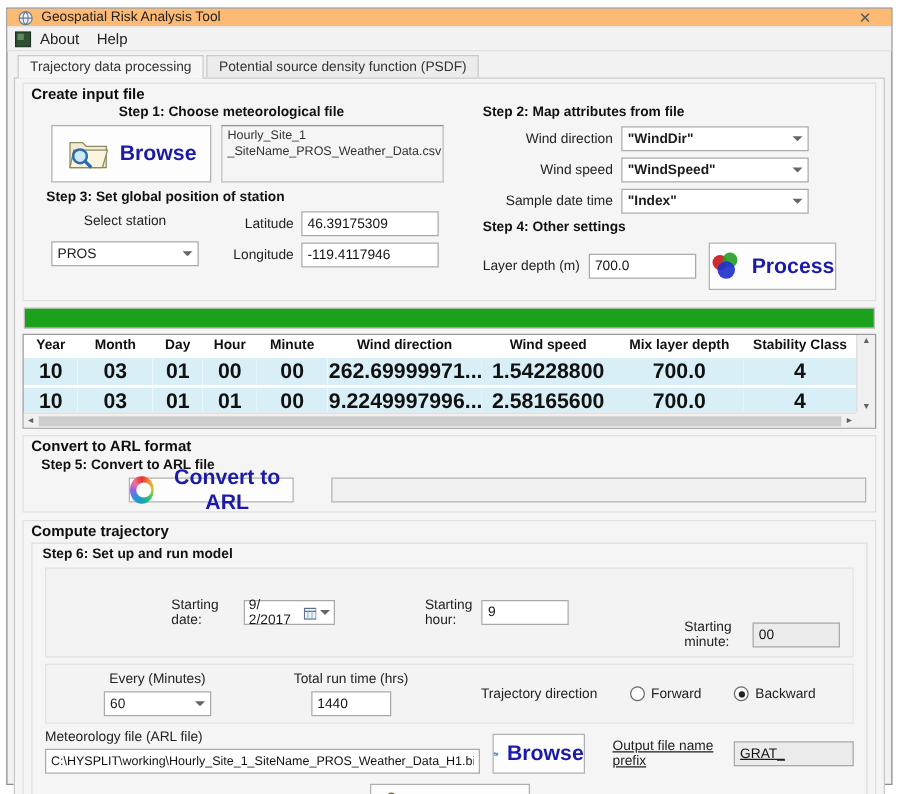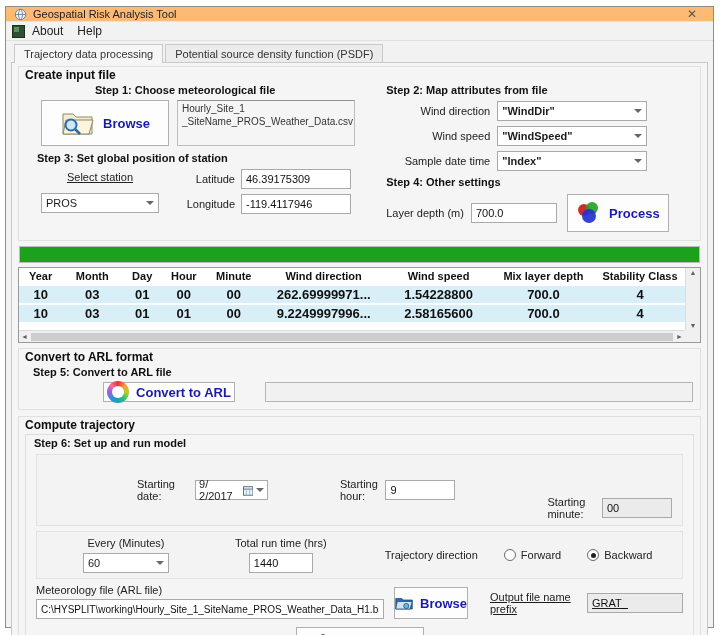--- a/index.html
+++ b/index.html
@@ -23,50 +23,50 @@
   .content{ flex:1; margin:0 5px 5px 5px; border:1px solid #c9c9c9; background:#f5f5f5; padding:3px 6px 4px 6px; display:flex; flex-direction:column; }
   .group{ border:1px solid #e0e0e0; background:#f5f5f5; padding:1px 6px 5px 6px; }
   .group-title{ font-weight:bold; font-size:12px; color:#0d0d0d; }
   .step-title{ font-weight:bold; font-size:11px; color:#111; }
   
   .tb{ background:#fff; border:1px solid #a9a9a9; height:20px; padding:0 4px; font-family:inherit; font-size:11px; color:#111; }
   .tb.gray{ background:#ebebeb; }
   .combo{ background:#fff; border:1px solid #a9a9a9; height:20px; display:flex; align-items:center; padding:0 4px; font-weight:bold; }
   .combo.plain{ font-weight:normal; }
   .combo .tri{ margin-left:auto; width:0; height:0; border-left:4px solid transparent; border-right:4px solid transparent; border-top:4px solid #666; }
-  .img-btn{ background:#fdfdfd; border:1px solid #b0b0b0; display:inline-flex; align-items:center; gap:7px; justify-content:center; color:#1b1ba8; font-weight:bold; font-size:13px; font-family:inherit; cursor:pointer; }
+  .img-btn{ background:#fdfdfd; border:1px solid #b0b0b0; display:inline-flex; align-items:center; gap:7px; justify-content:center; color:#1b1ba8; font-weight:bold; font-size:17px; font-family:inherit; cursor:pointer; }
   label, .lbl{ font-size:11px; color:#222; }
   
   .ci-grid{ display:flex; margin-top:2px; }
   .ci-left{ width:54%; padding-left:12px; }
   .ci-right{ width:46%; }
   .step1-row{ display:flex; margin:4px 0 6px 4px; }
   .browse-big{ width:128px; height:46px; padding:2px 8px; }
   .filebox{ width:178px; margin-left:8px; border:1px solid #bdbdbd; background:#f5f5f5; border-top-color:#8f8f8f; padding:2px 4px; font-size:10px; color:#333; line-height:1.25; }
   .s2row{ display:flex; align-items:center; margin:5px 0; }
   .s2row .lbl{ width:104px; text-align:right; margin-right:7px; }
   .s2row .combo{ width:150px; }
   .s3grid{ display:flex; margin-top:5px; margin-left:4px; }
   .s3col1{ width:118px; }
-  .s3col1 .lbl{ display:block; text-align:center; margin:2px 0 10px 0;text-decoration:underline; }
+  .s3col1 .lbl{ display:block; text-align:center; margin:2px 0 10px 0; }
   .s3col2{ margin-left:14px; }
   .posrow{ display:flex; align-items:center; margin-bottom:5px; }
   .posrow .lbl{ width:62px; text-align:right; margin-right:6px; }
   .posrow .tb{ width:110px; }
   .s4row{ display:flex; align-items:center; margin-top:6px; }
   .s4row .tb{ width:86px; margin-left:7px; }
   .process-btn{ width:102px; height:38px; margin-left:10px; }
   
   .pbar{ height:17px; border:1px solid #bcbcbc; background:#e6e6e6; margin:5px 1px 4px 1px; }
   .pbar .fill{ height:100%; background:#1ca11c; }
   
   .table-wrap{ border:1px solid #9a9a9a; background:#fff; display:grid; grid-template-columns:1fr 15px; grid-template-rows:1fr 12px; height:76px; }
   table{ border-collapse:collapse; width:100%; table-layout:fixed; }
   th{ font-size:11px; font-weight:bold; text-align:center; padding:2px 1px; background:#fff; color:#111; white-space:nowrap; overflow:hidden; }
-  td{ font-size:13px; font-weight:bold; text-align:center; padding:1px; background:#d9eff7; border-top:2px solid #fff; color:#111; white-space:nowrap; overflow:hidden; }
+  td{ font-size:17px; font-weight:bold; text-align:center; padding:1px; background:#d9eff7; border-top:2px solid #fff; color:#111; white-space:nowrap; overflow:hidden; }
   .vscroll{ background:#f0f0f0; border-left:1px solid #dcdcdc; display:flex; flex-direction:column; justify-content:space-between; align-items:center; padding:1px 0; font-size:7px; color:#606060; }
   .hscroll{ background:#f0f0f0; border-top:1px solid #dcdcdc; display:flex; align-items:center; font-size:7px; color:#606060; padding:0 2px; }
   .hthumb{ flex:1; height:8px; background:#cdcdcd; margin:0 3px; }
   .scorner{ background:#f0f0f0; }
   
   .cv-row{ display:flex; align-items:center; margin:4px 0 2px 78px; }
   .convert-btn{ width:132px; height:20px; }
   .ring{ width:22px; height:22px; border-radius:50%; background:conic-gradient(#e3342f,#f6993f,#b8d02a,#38c172,#17a2b8,#3490dc,#9561e2,#f66d9b,#e3342f); position:relative; }
   .ring::after{ content:""; position:absolute; left:5px; top:5px; width:12px; height:12px; border-radius:50%; background:#fff; }
   .cv-trough{ flex:0 0 428px; height:20px; border:1px solid #b5b5b5; background:#f1f1f1; margin-left:30px; }

